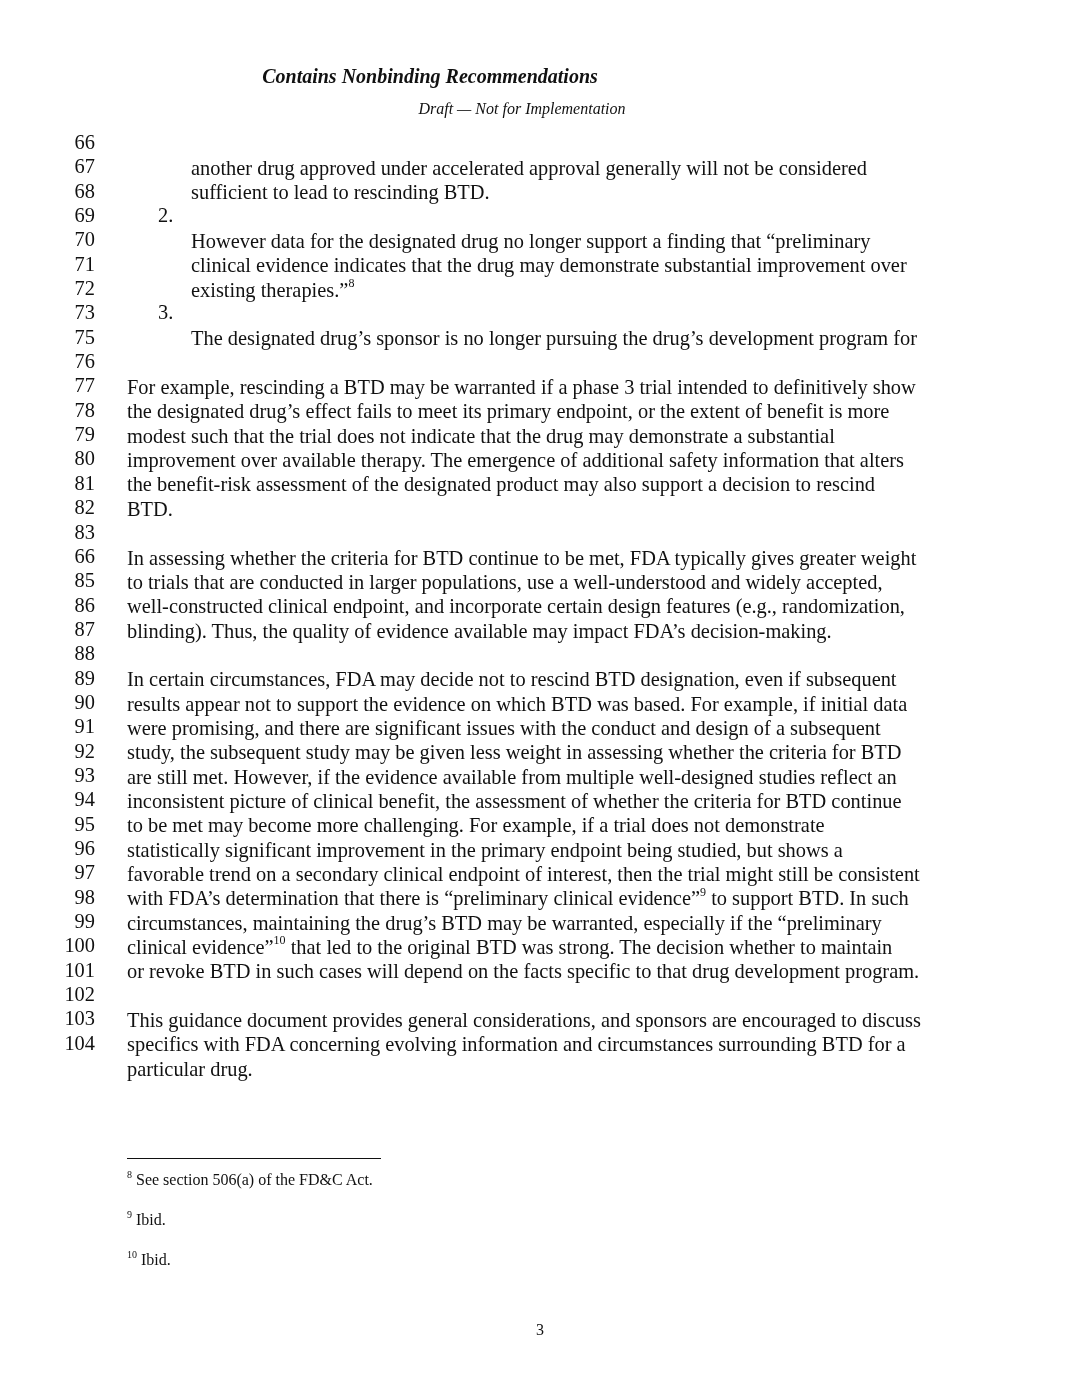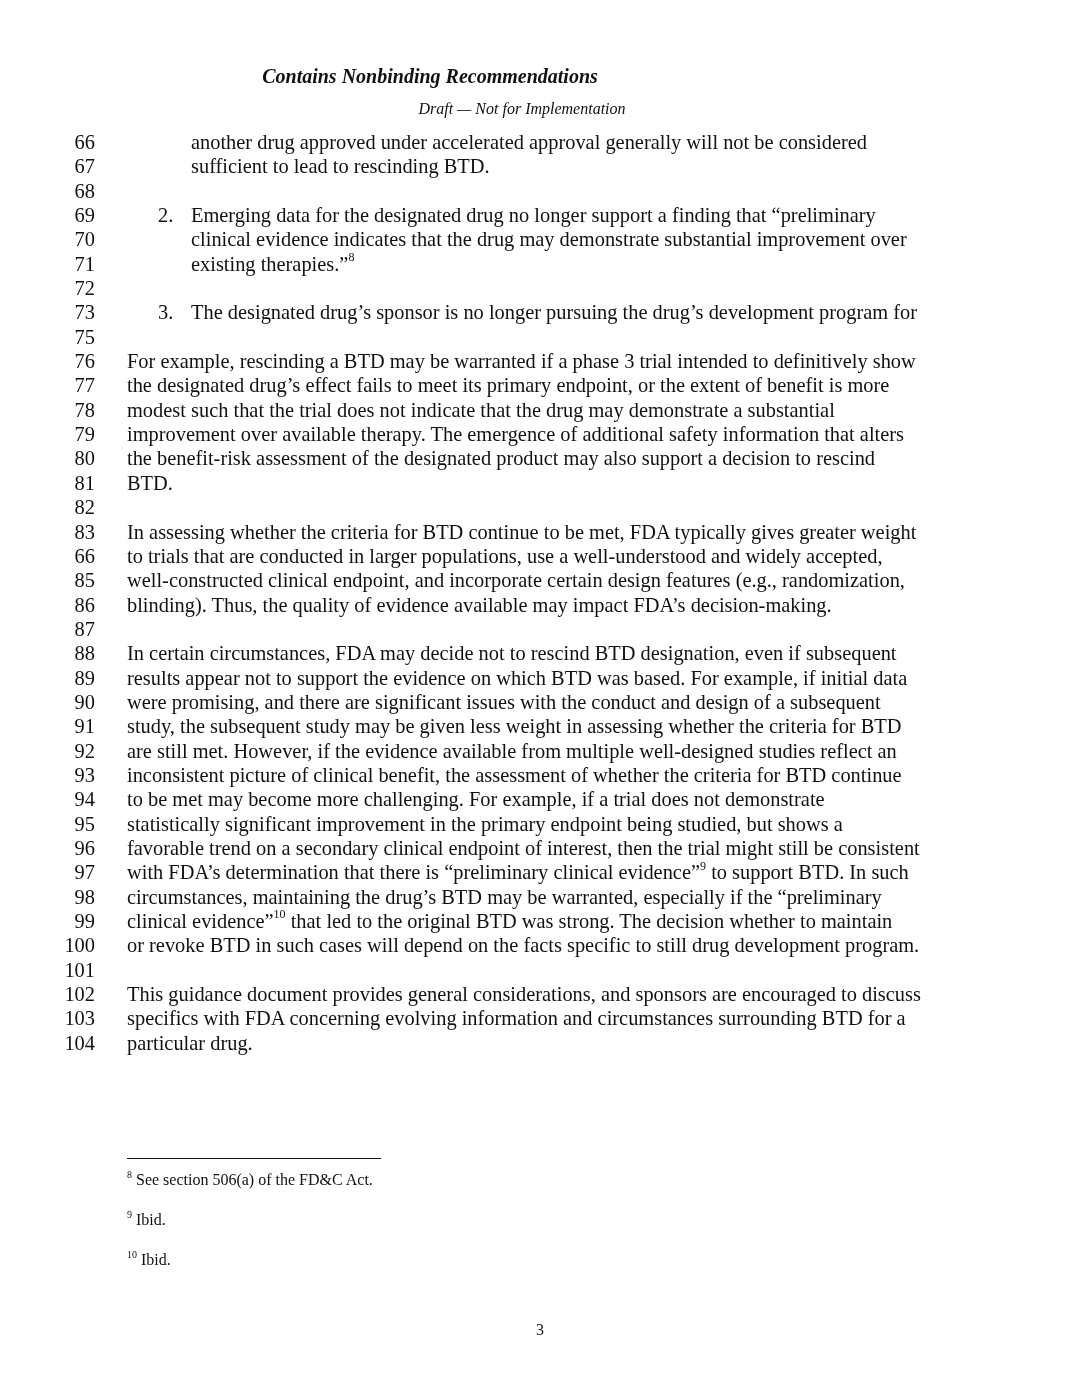--- a/index.html
+++ b/index.html
@@ -16,21 +16,21 @@
       font-style: italic; font-size: 16px; line-height: 20px;
     }
     .lines { position: absolute; top: 130px; left: 0; width: 952px; }
     .line {
       position: relative; height: 24.35px; font-size: 20.4px; line-height: 24.35px;
       white-space: nowrap;
     }
     .ln {
       position: absolute; left: 40px; width: 55px; text-align: right;
     }
-    .txt { position: absolute; left: 127px; }
+    .txt { position: absolute; left: 127px; margin-top: 26px; }
     .txt.indent { left: 191px; }
     .lnum { position: absolute; left: 158px; }
     sup { font-size: 12px; line-height: 0; position: relative; top: -2px; vertical-align: super; }
     .fn-rule {
       position: absolute; left: 127px; top: 1158px; width: 254px; height: 0;
       border-top: 1px solid #111111;
     }
     .fn {
       position: absolute; left: 127px; font-size: 16px; line-height: 20px; white-space: nowrap;
     }
@@ -55,21 +55,21 @@
       <span class="ln">67</span>
       <span class="txt indent"><span>sufficient to lead to rescinding BTD.</span></span>
     </div>
     <div class="line">
       <span class="ln">68</span>
       <span class="txt"><span></span></span>
     </div>
     <div class="line">
       <span class="ln">69</span>
       <span class="lnum">2.</span>
-      <span class="txt indent"><span>Emerging data for the designated drug no longer support a finding that “preliminary</span></span>
+      <span class="txt indent"><span>However data for the designated drug no longer support a finding that “preliminary</span></span>
     </div>
     <div class="line">
       <span class="ln">70</span>
       <span class="txt indent"><span>clinical evidence indicates that the drug may demonstrate substantial improvement over</span></span>
     </div>
     <div class="line">
       <span class="ln">71</span>
       <span class="txt indent"><span>existing therapies.”</span><sup>8</sup></span>
     </div>
     <div class="line">
@@ -176,21 +176,21 @@
     <div class="line">
       <span class="ln">98</span>
       <span class="txt"><span>circumstances, maintaining the drug’s BTD may be warranted, especially if the “preliminary</span></span>
     </div>
     <div class="line">
       <span class="ln">99</span>
       <span class="txt"><span>clinical evidence”</span><sup>10</sup><span> that led to the original BTD was strong.  The decision whether to maintain</span></span>
     </div>
     <div class="line">
       <span class="ln">100</span>
-      <span class="txt"><span>or revoke BTD in such cases will depend on the facts specific to still drug development program.</span></span>
+      <span class="txt"><span>or revoke BTD in such cases will depend on the facts specific to that drug development program.</span></span>
     </div>
     <div class="line">
       <span class="ln">101</span>
       <span class="txt"><span></span></span>
     </div>
     <div class="line">
       <span class="ln">102</span>
       <span class="txt"><span>This guidance document provides general considerations, and sponsors are encouraged to discuss</span></span>
     </div>
     <div class="line">

